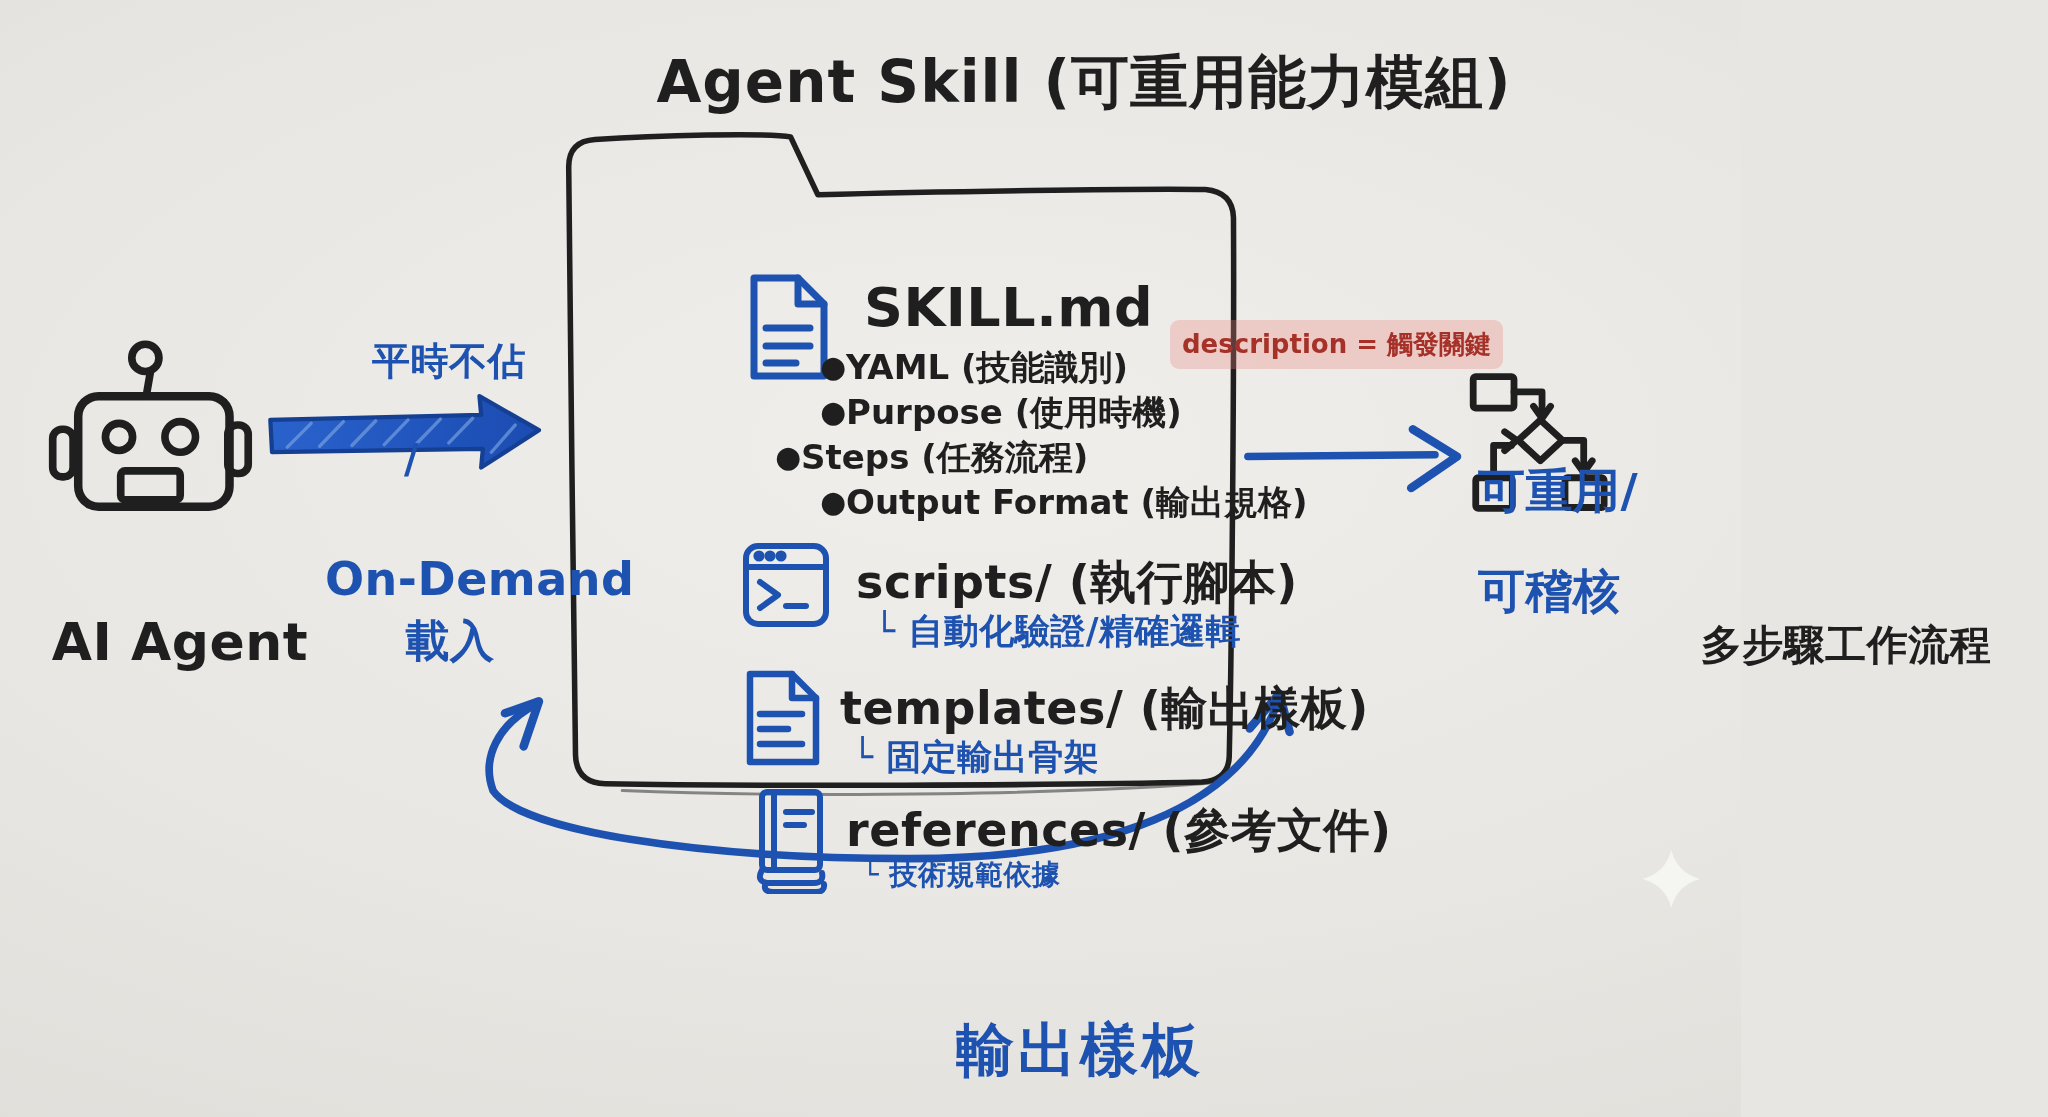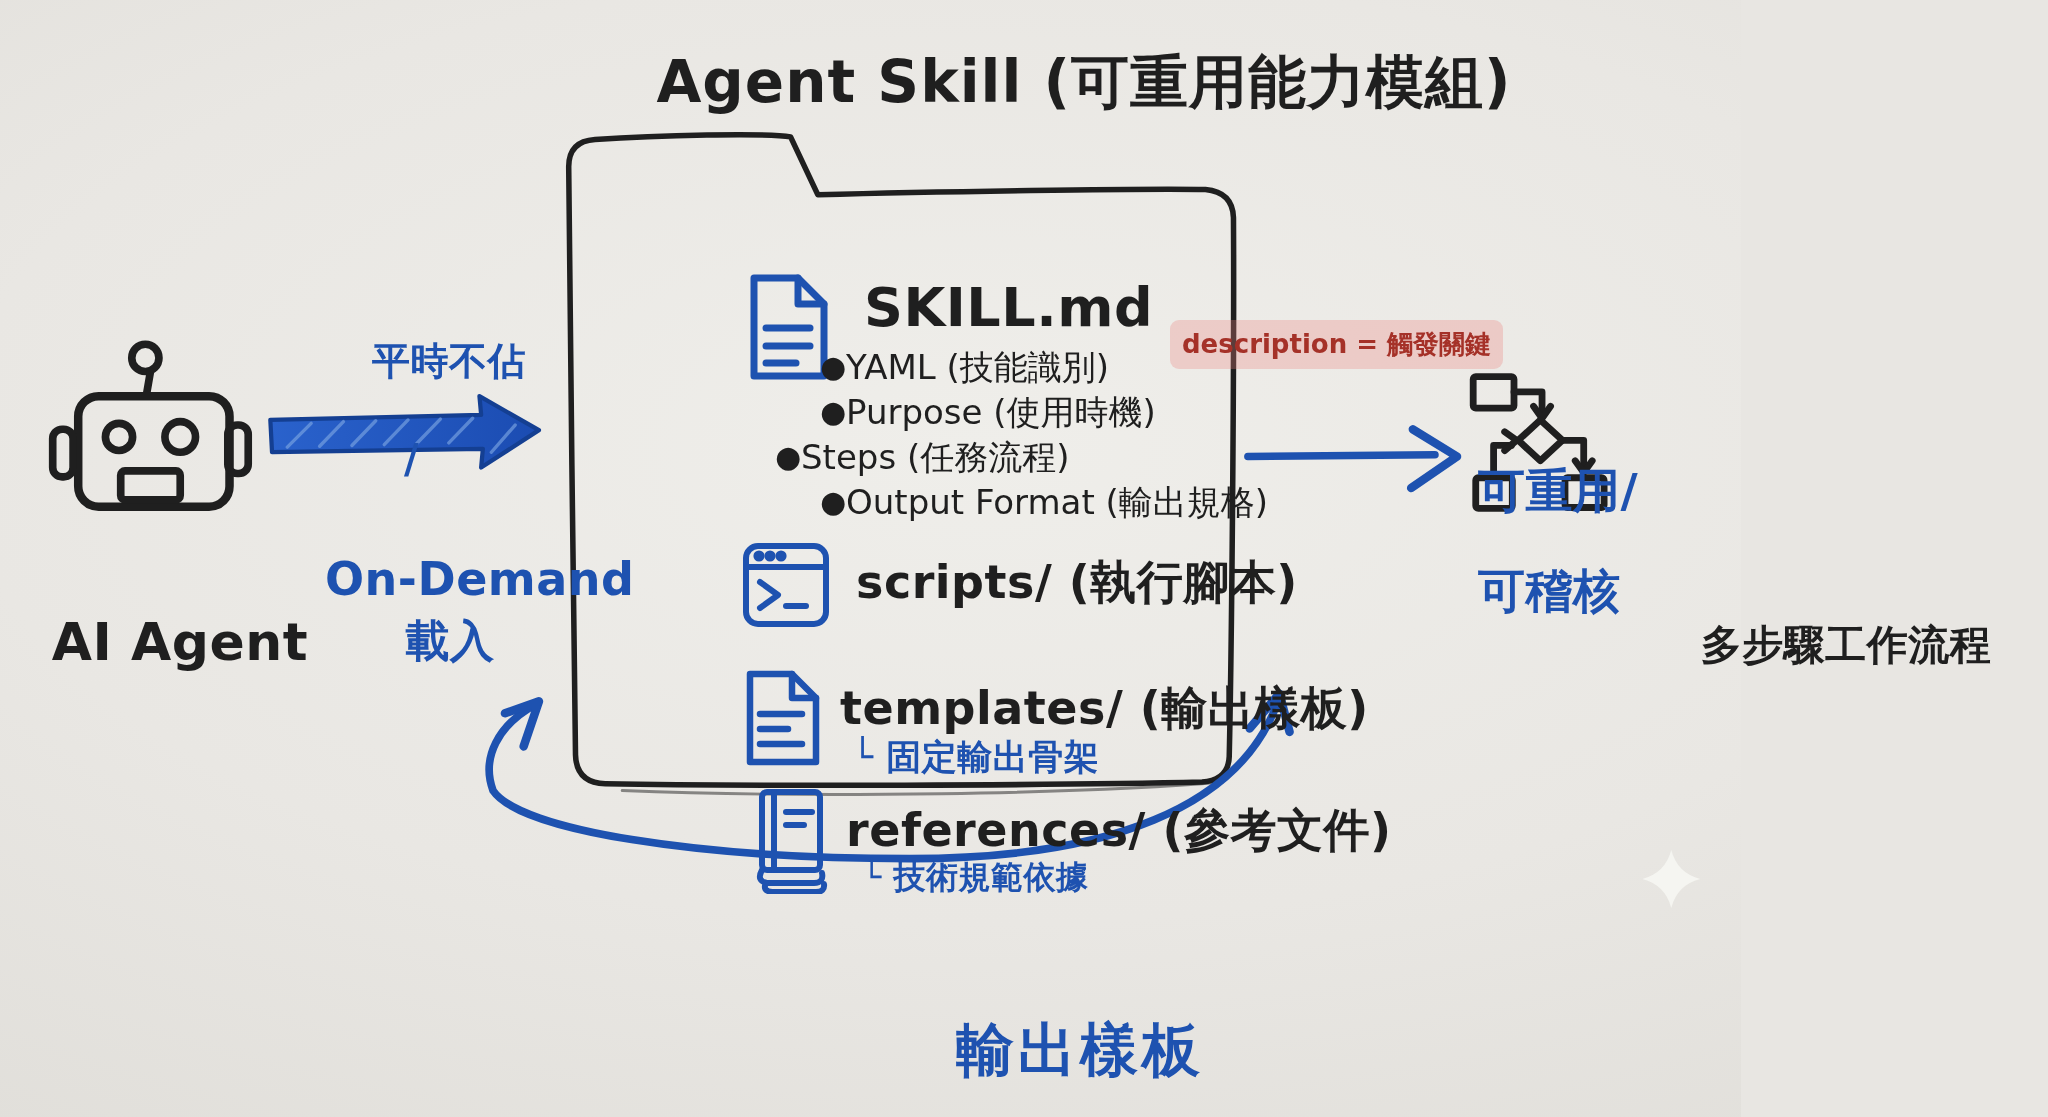--- a/index.html
+++ b/index.html
@@ -24,21 +24,21 @@
     padding-left: 15px;
   }
   #ink{position:absolute;inset:0;pointer-events:none}
   .txt{position:absolute;white-space:nowrap;font-weight:700;color:var(--marker-black);letter-spacing:.5px}
   .blue{color:var(--marker-blue)}
   .center{text-align:center}
   .icon{position:absolute;display:block}
   .ico-blue{stroke:var(--marker-blue);fill:none;stroke-linecap:round;stroke-linejoin:round}
   .ink-black{stroke:var(--marker-black);fill:none;stroke-linecap:round;stroke-linejoin:round}
   .ink-blue{stroke:var(--marker-blue);fill:none;stroke-linecap:round;stroke-linejoin:round}
-  .bullet-row{position:absolute;white-space:nowrap;font-weight:400;color:var(--marker-black);font-size:34px;line-height:44px}
+  .bullet-row{position:absolute;white-space:nowrap;font-weight:700;color:var(--marker-black);font-size:34px;line-height:44px}
   .bullet-row .dot{display:inline-block;width:26px;font-size:30px;vertical-align:2px}
   .annotation{
     position:absolute;white-space:nowrap;
     background:var(--highlight-pink);
     color:var(--marker-red);
     font-weight:700;font-size:26px;
     padding:7px 12px;border-radius:9px;letter-spacing:0;
   }
 </style>
 </head>
@@ -150,20 +150,21 @@
       <rect x="4" y="4" width="80" height="78" rx="12"></rect>
       <line x1="5" y1="25" x2="83" y2="25"></line>
       <circle cx="17" cy="14" r="2.6" fill="var(--marker-blue)"></circle>
       <circle cx="28" cy="14" r="2.6" fill="var(--marker-blue)"></circle>
       <circle cx="39" cy="14" r="2.6" fill="var(--marker-blue)"></circle>
       <path d="M18 40 L36 53 L18 66"></path>
       <line x1="44" y1="64" x2="64" y2="64"></line>
     </g>
   </svg>
   <div class="txt" style="left:856px;top:552px;font-size:46px">scripts/ (執行腳本)</div>
+  <div class="txt blue" style="left:874px;top:608px;font-size:35px">└ 自動化驗證/精確邏輯</div>
 
   <svg class="icon" style="left:744px;top:668px" width="78" height="100" viewBox="0 0 78 100">
     <g class="ico-blue" stroke-width="6.5">
       <path d="M6 6 H48 L72 30 V94 H6 Z"></path>
       <path d="M48 6 V30 H72"></path>
       <path d="M16 46 H58"></path>
         <path d="M16 61 H44"></path>
         <path d="M16 76 H58"></path>
     </g>
   </svg>
@@ -174,21 +175,21 @@
     <g class="ico-blue" stroke-width="6">
       <rect x="10" y="4" width="58" height="78" rx="5"></rect>
       <line x1="22" y1="4" x2="22" y2="82"></line>
       <path d="M34 24 H60"></path>
         <path d="M34 37 H52"></path>
       <path d="M10 82 Q4 93 15 95 H62 Q72 95 70 85"></path>
       <path d="M14 95 Q10 103 20 104 H64 Q73 104 72 96"></path>
     </g>
   </svg>
   <div class="txt" style="left:846px;top:800px;font-size:46px">references/ (參考文件)</div>
-  <div class="txt blue" style="left:862px;top:856px;font-size:32px">└ 技術規範依據</div>
+  <div class="txt blue" style="left:862px;top:856px;font-size:28px">└ 技術規範依據</div>
 
   <div class="txt blue" style="left:1478px;top:460px;font-size:47px">可重用/</div>
   <div class="txt blue" style="left:1478px;top:560px;font-size:47px">可稽核</div>
   <div class="txt center" style="left:1690px;top:618px;width:312px;font-size:41px">多步驟工作流程</div>
 
   <div class="txt blue center" style="left:870px;top:1012px;width:420px;font-size:58px;letter-spacing:4px">輸出樣板</div>
 
 </div>
 
 </body></html>

